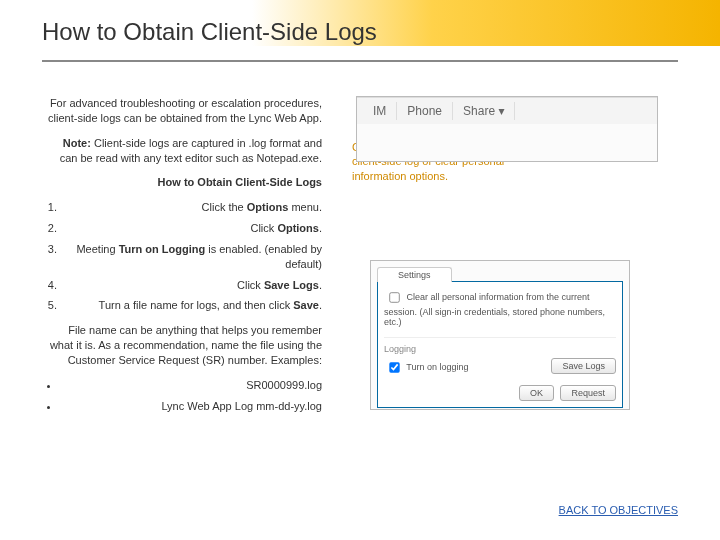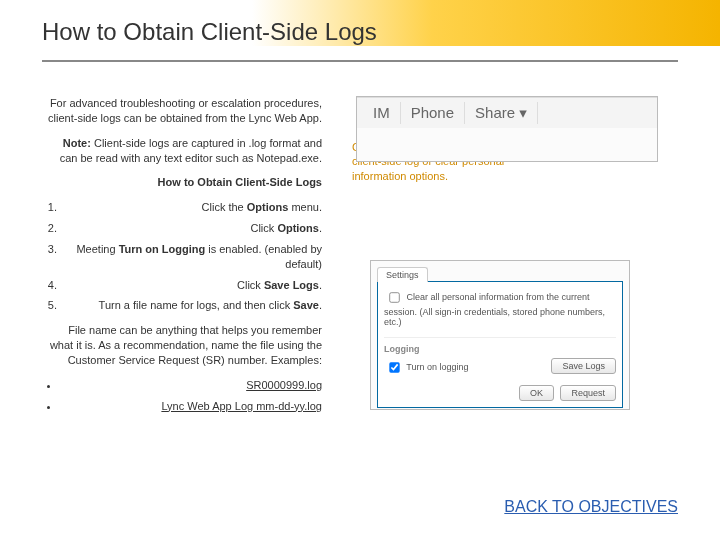--- a/index.html
+++ b/index.html
@@ -44,39 +44,39 @@
   }
   .left {
     width: 280px;
     float: left;
     line-height: 1.35;
     text-align: right;
   }
   .left p { margin: 0 0 10px 0; }
   ol.steps { margin: 4px 0 10px 0; padding-left: 18px; }
   ol.steps li { margin-bottom: 6px; }
-  ul.bul { margin: 4px 0 0 0; padding-left: 18px; list-style: disc; text-decoration: underline; }
+  ul.bul { margin: 4px 0 0 0; padding-left: 18px; list-style: disc; }
   ul.bul li { margin-bottom: 6px; }
   .right {
     margin-left: 310px;
   }
   .callout {
     color: #d08a00;
     font-size: 11px;
     line-height: 1.3;
     margin-top: 44px;
     width: 170px;
   }
   .backlink {
     position: absolute;
     bottom: 24px;
     right: 42px;
     color: #2a5db0;
     text-decoration: underline;
-    font-size: 16px;
+    font-size: 11px;
   }
   .mock1 {
     position: absolute;
     top: 96px;
     left: 356px;
     width: 300px;
     height: 64px;
     border: 1px solid #bbb;
     background: #fbfbfb;
     font-size: 10px;
@@ -92,42 +92,42 @@
   }
   .mock1 .mbar .ic {
     width: 14px; height: 14px; background:#e0e0d0; border:1px solid #bba; border-radius:2px;
   }
   .mock1 .tabs {
     display: flex;
     gap: 0;
     border-top: 1px solid #ddd;
     background: #f4f4f4;
     padding: 4px 6px;
-    font-size: 15px;
+    font-size: 12px;
     color: #666;
   }
   .mock1 .tabs span {
     padding: 2px 10px;
     border-right: 1px solid #ddd;
   }
   .mock2 {
     position: absolute;
     top: 260px;
     left: 370px;
     width: 260px;
     height: 150px;
     border: 1px solid #bbb;
     background: #fbfbfb;
     font-size: 9px;
     color: #555;
     padding: 6px;
     box-sizing: border-box;
   }
   .mock2 .tabhead {
-    display:inline-block; padding:2px 8px;
+    display:inline-block; padding:2px 20px;
     background:#fff; border:1px solid #ccc; border-bottom:none;
     border-radius: 3px 3px 0 0;
   }
   .mock2 .panel {
     border:1px solid #0369a1; background:#fff; padding:6px; margin-top:-1px;
   }
   .mock2 input[type=checkbox]{ transform: scale(0.8); vertical-align: middle;}
   .mock2 .btnrow { text-align: right; margin-top: 8px; }
   .mock2 .btn {
     display:inline-block; border:1px solid #aaa; border-radius:3px;
@@ -180,21 +180,21 @@
 </div>
 
 <div class="mock2">
   <div class="tabhead">Settings</div>
   <div class="panel">
     <div>
       <input type="checkbox" style="">
       <span>Clear all personal information from the current session. (All sign-in credentials, stored phone numbers, etc.)</span>
     </div>
     <div style="margin-top:10px;border-top:1px solid #eee;padding-top:6px;">
-      <div style="color:#888;font-weight:bold;">Logging</div>
+      <div style="color:#888;">Logging</div>
       <div style="margin-top:4px;">
         <input type="checkbox" checked="" style="">
         <span>Turn on logging</span>
         <span class="btn" style="float:right;">Save Logs</span>
       </div>
     </div>
     <div class="btnrow">
       <span class="btn">OK</span>
       <span class="btn">Request</span>
     </div>

